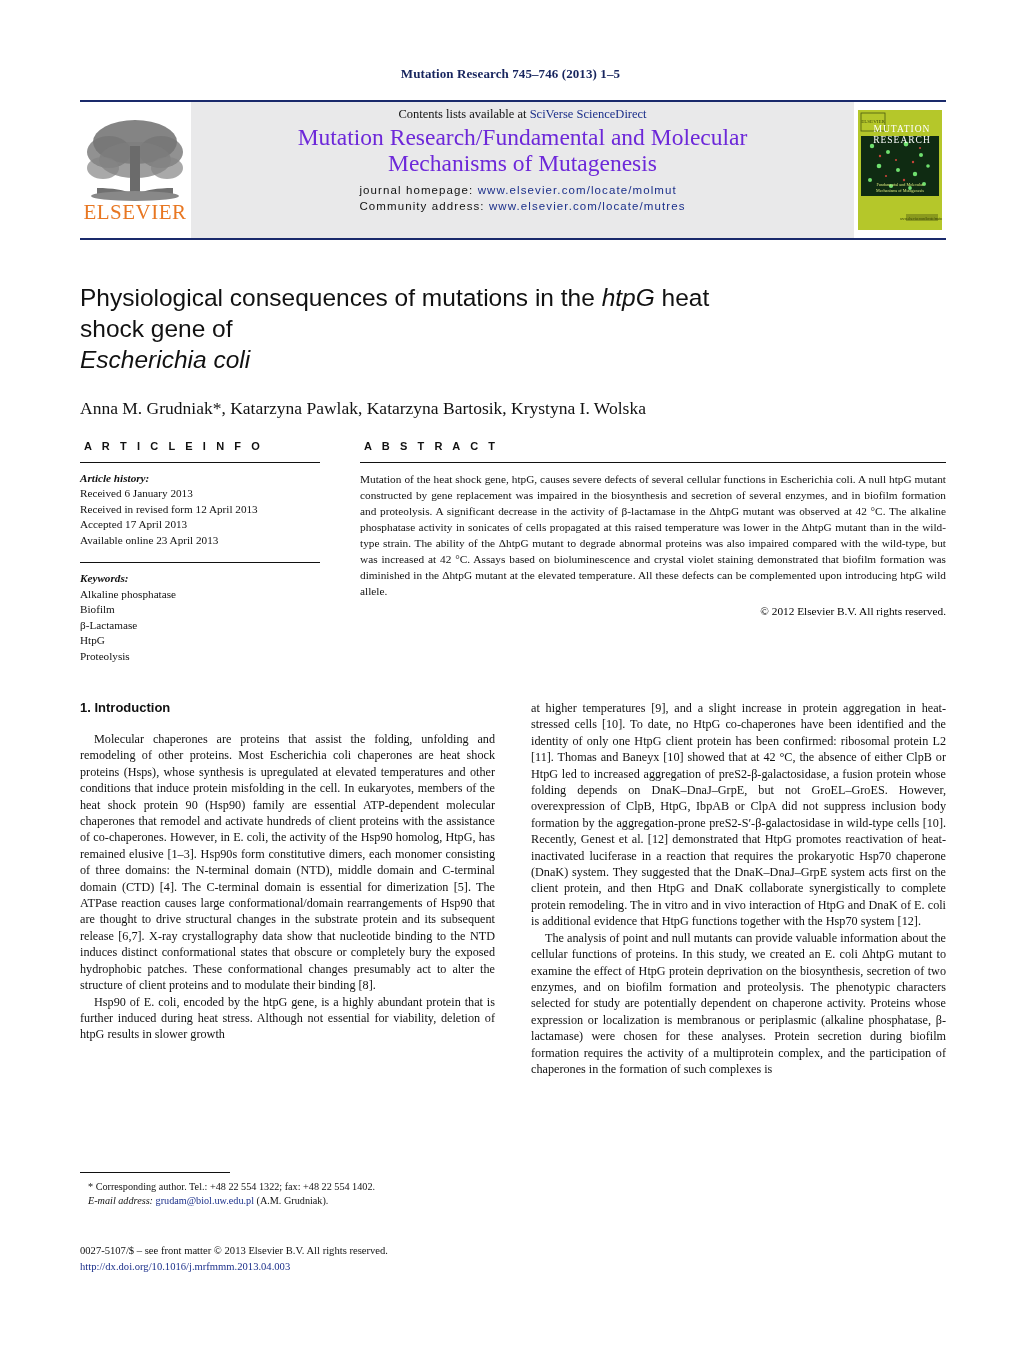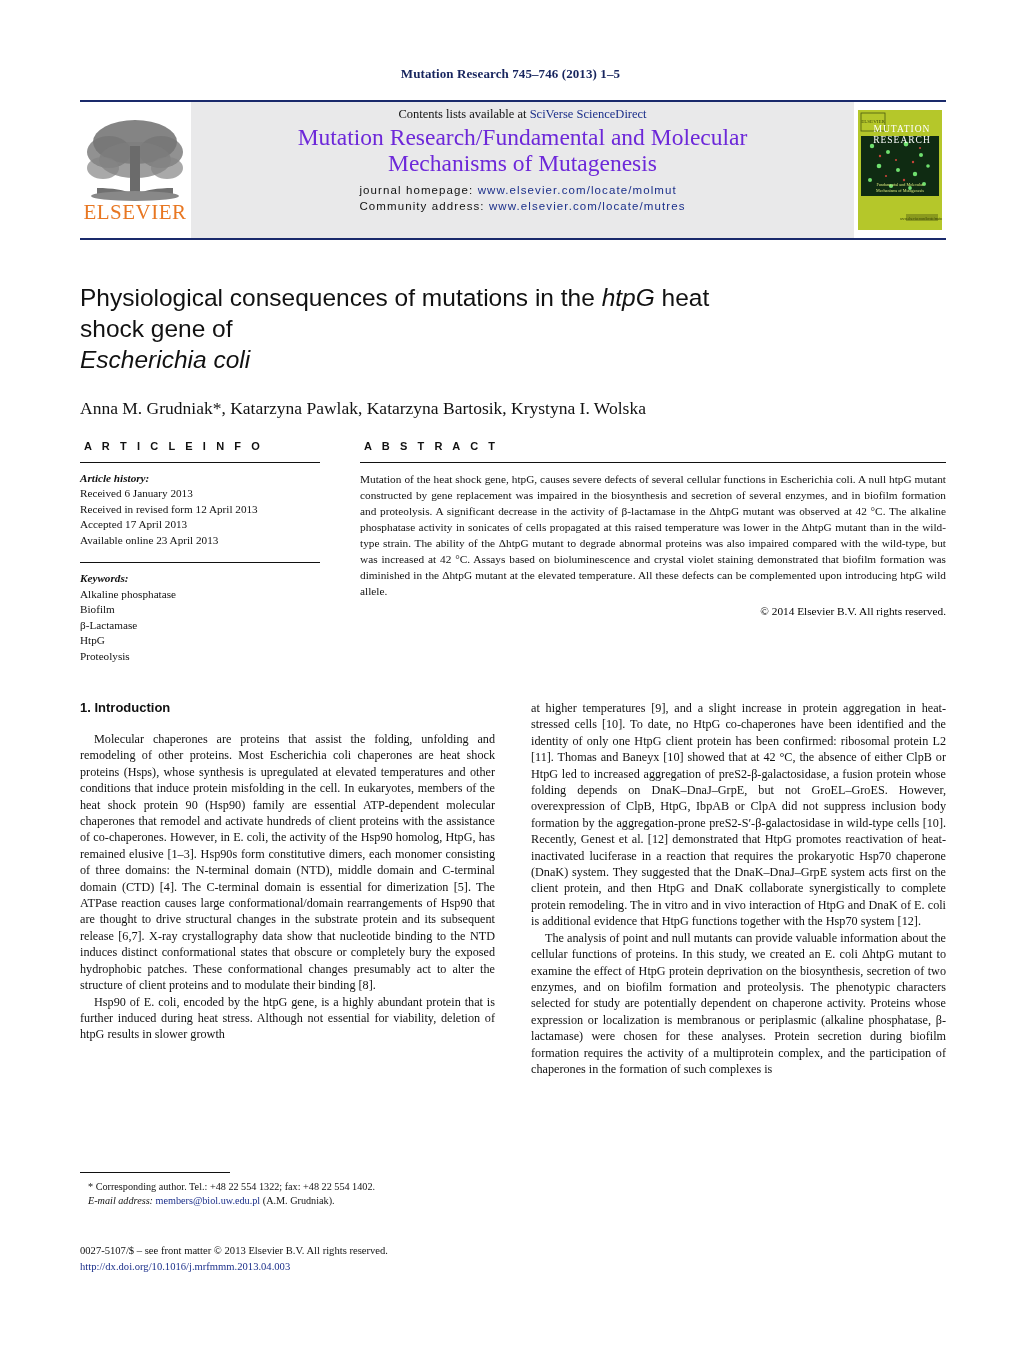--- a/index.html
+++ b/index.html
@@ -230,21 +230,21 @@
           <div>β-Lactamase</div>
           <div>HtpG</div>
           <div>Proteolysis</div>
         </div>
       </div>
 
       <div class="col-abs">
         <div class="sechead">A B S T R A C T</div>
         <hr class="rule">
         <div class="abs-txt">Mutation of the heat shock gene, htpG, causes severe defects of several cellular functions in Escherichia coli. A null htpG mutant constructed by gene replacement was impaired in the biosynthesis and secretion of several enzymes, and in biofilm formation and proteolysis. A significant decrease in the activity of β-lactamase in the ΔhtpG mutant was observed at 42 °C. The alkaline phosphatase activity in sonicates of cells propagated at this raised temperature was lower in the ΔhtpG mutant than in the wild-type strain. The ability of the ΔhtpG mutant to degrade abnormal proteins was also impaired compared with the wild-type, but was increased at 42 °C. Assays based on bioluminescence and crystal violet staining demonstrated that biofilm formation was diminished in the ΔhtpG mutant at the elevated temperature. All these defects can be complemented upon introducing htpG wild allele.</div>
-        <div class="copyright">© 2014 Elsevier B.V. All rights reserved.</div>
+        <div class="copyright">© 2012 Elsevier B.V. All rights reserved.</div>
       </div>
 
     </div>
   </div>
 
   <div class="body-cols">
     <div class="bcol">
       <h2 class="secnum">1.  Introduction</h2>
       <p class="body">Molecular chaperones are proteins that assist the folding, unfolding and remodeling of other proteins. Most Escherichia coli chaperones are heat shock proteins (Hsps), whose synthesis is upregulated at elevated temperatures and other conditions that induce protein misfolding in the cell. In eukaryotes, members of the heat shock protein 90 (Hsp90) family are essential ATP-dependent molecular chaperones that remodel and activate hundreds of client proteins with the assistance of co-chaperones. However, in E. coli, the activity of the Hsp90 homolog, HtpG, has remained elusive [1–3]. Hsp90s form constitutive dimers, each monomer consisting of three domains: the N-terminal domain (NTD), middle domain and C-terminal domain (CTD) [4]. The C-terminal domain is essential for dimerization [5]. The ATPase reaction causes large conformational/domain rearrangements of Hsp90 that are thought to drive structural changes in the substrate protein and its subsequent release [6,7]. X-ray crystallography data show that nucleotide binding to the NTD induces distinct conformational states that obscure or completely bury the exposed hydrophobic patches. These conformational changes presumably act to alter the structure of client proteins and to modulate their binding [8].</p>
       <p class="body">Hsp90 of E. coli, encoded by the htpG gene, is a highly abundant protein that is further induced during heat stress. Although not essential for viability, deletion of htpG results in slower growth</p>
@@ -253,21 +253,21 @@
       <p class="body cont">at higher temperatures [9], and a slight increase in protein aggregation in heat-stressed cells [10]. To date, no HtpG co-chaperones have been identified and the identity of only one HtpG client protein has been confirmed: ribosomal protein L2 [11]. Thomas and Baneyx [10] showed that at 42 °C, the absence of either ClpB or HtpG led to increased aggregation of preS2-β-galactosidase, a fusion protein whose folding depends on DnaK–DnaJ–GrpE, but not GroEL–GroES. However, overexpression of ClpB, HtpG, IbpAB or ClpA did not suppress inclusion body formation by the aggregation-prone preS2-S′-β-galactosidase in wild-type cells [10]. Recently, Genest et al. [12] demonstrated that HtpG promotes reactivation of heat-inactivated luciferase in a reaction that requires the prokaryotic Hsp70 chaperone (DnaK) system. They suggested that the DnaK–DnaJ–GrpE system acts first on the client protein, and then HtpG and DnaK collaborate synergistically to complete protein remodeling. The in vitro and in vivo interaction of HtpG and DnaK of E. coli is additional evidence that HtpG functions together with the Hsp70 system [12].</p>
       <p class="body">The analysis of point and null mutants can provide valuable information about the cellular functions of proteins. In this study, we created an E. coli ΔhtpG mutant to examine the effect of HtpG protein deprivation on the biosynthesis, secretion of two enzymes, and on biofilm formation and proteolysis. The phenotypic characters selected for study are potentially dependent on chaperone activity. Proteins whose expression or localization is membranous or periplasmic (alkaline phosphatase, β-lactamase) were chosen for these analyses. Protein secretion during biofilm formation requires the activity of a multiprotein complex, and the participation of chaperones in the formation of such complexes is</p>
     </div>
   </div>
 
   <div class="fnrule"></div>
   <div class="footnote">
     <div class="star">* Corresponding author. Tel.: +48 22 554 1322; fax: +48 22 554 1402.</div>
     <div class="star">
       <i>E-mail address:</i>
-      <span class="mail">members@biol.uw.edu.pl</span>
+      <span class="mail">grudam@biol.uw.edu.pl</span>
       <span>(A.M. Grudniak).</span>
     </div>
   </div>
 
   <div class="frontmatter">
     <div>0027-5107/$ – see front matter © 2013 Elsevier B.V. All rights reserved.</div>
     <div class="doi">http://dx.doi.org/10.1016/j.mrfmmm.2013.04.003</div>
   </div>
 
 </div>

